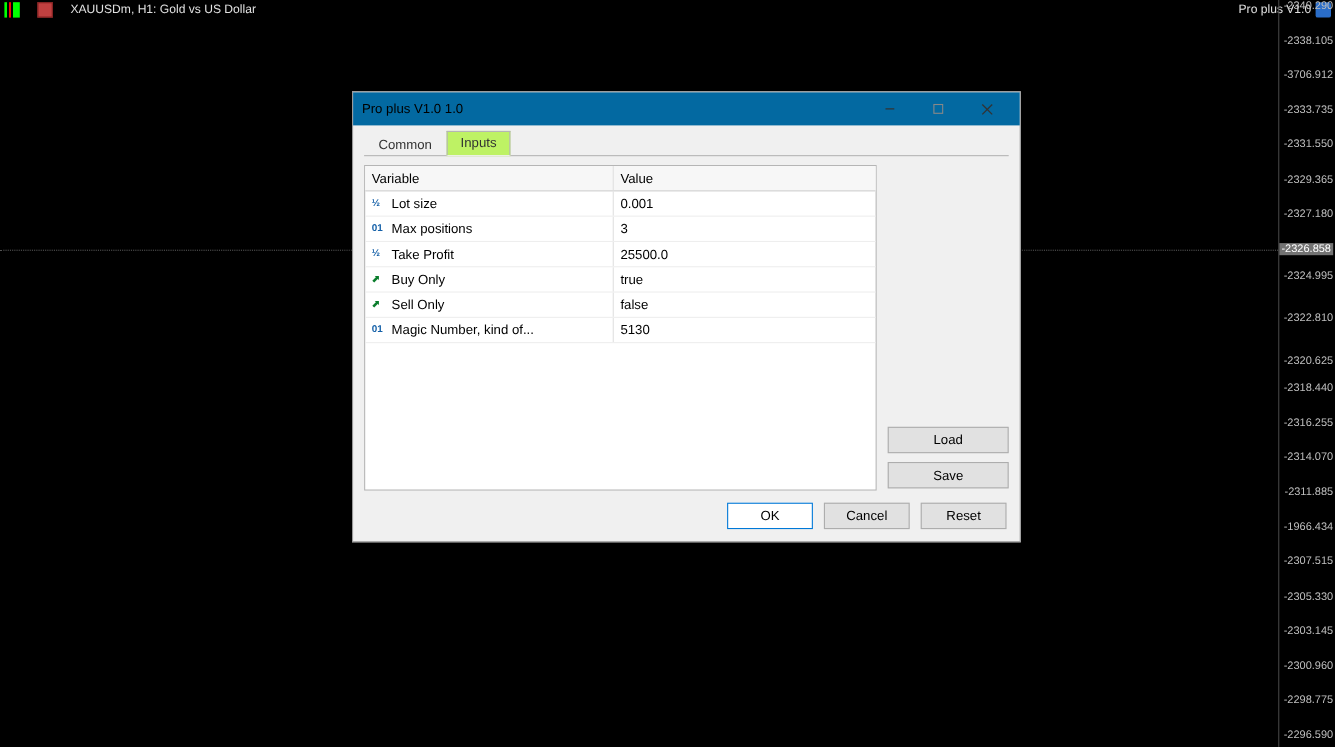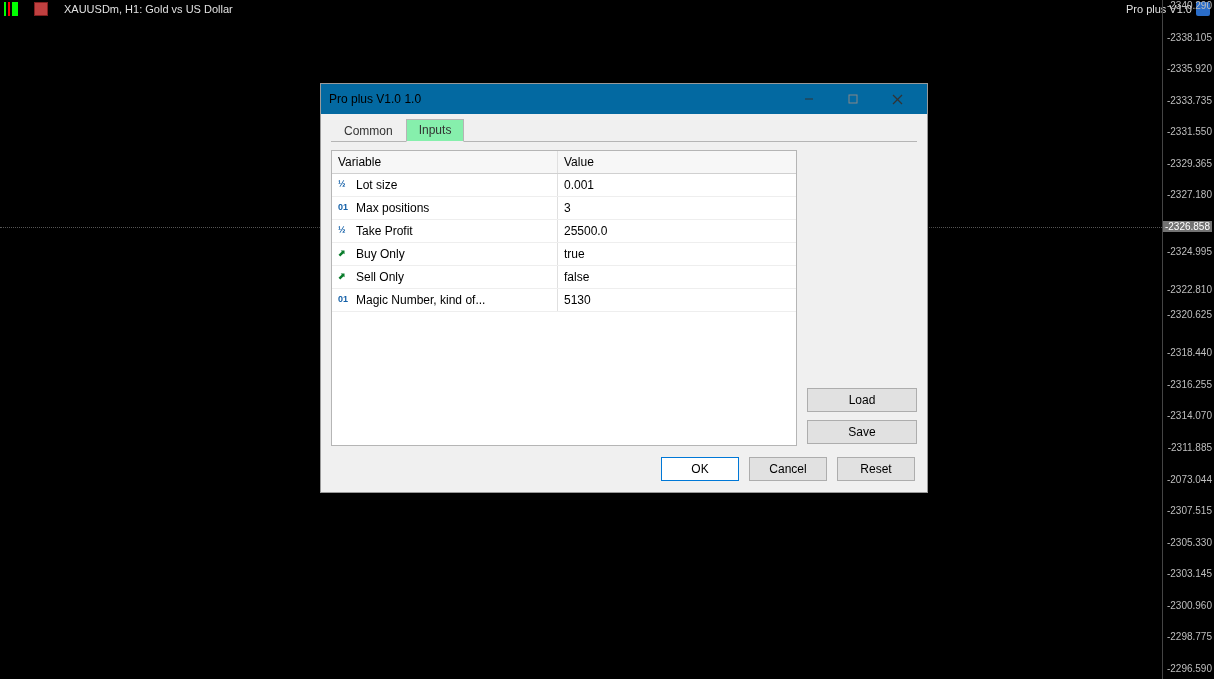--- a/index.html
+++ b/index.html
@@ -51,21 +51,21 @@
   .sysbtn { width:44px; height:28px; display:flex; align-items:center; justify-content:center; font-size:11px; color:#333; }
 
   .dlg-body { flex:1; padding:6px 10px 0 10px; display:flex; flex-direction:column; }
 
   .tabstrip { display:flex; align-items:flex-end; height:22px; border-bottom:1px solid #b5b5b5; }
   .tab {
     padding:3px 12px 4px; font-size:12px; color:#333;
     border:1px solid transparent; border-bottom:none;
     position:relative; bottom:-1px; background:transparent;
   }
-  .tab.active { background:#86efac; border-color:#b5b5b5; border-bottom:1px solid #f0f0f0; }
+  .tab.active { background:#bef264; border-color:#b5b5b5; border-bottom:1px solid #f0f0f0; }
 
   .dlg-columns { flex:1; display:flex; gap:10px; padding-top:8px; }
 
   .var-table {
     flex:1; border:1px solid #b5b5b5; background:#fff;
     font-size:12px;
   }
   .var-header, .var-row { display:flex; }
   .var-header { background:#f7f7f7; border-bottom:1px solid #d0d0d0; }
   .col-var { width:226px; padding:4px 6px; border-right:1px solid #e0e0e0; display:flex; align-items:center; gap:4px;}
@@ -102,34 +102,34 @@
     </div>
     <div class="chart-title-right">
       <span>Pro plus V1.0</span>
       <span class="title-icon grad-icon"></span>
     </div>
   </div>
 
   <div class="price-axis">
       <div class="price-tick" style="top: 0px;">-2340.290</div>
       <div class="price-tick" style="top: 31.5714px;">-2338.105</div>
-      <div class="price-tick" style="top: 63.1429px;">-2335.920</div>
+      <div class="price-tick" style="top: 63.1429px;">-3706.912</div>
       <div class="price-tick" style="top: 94.7143px;">-2333.735</div>
       <div class="price-tick" style="top: 126.286px;">-2331.550</div>
       <div class="price-tick" style="top: 157.857px;">-2329.365</div>
       <div class="price-tick" style="top: 189.429px;">-2327.180</div>
       <div class="price-tick highlight" style="top: 221px;">-2326.858</div>
       <div class="price-tick" style="top: 246px;">-2324.995</div>
       <div class="price-tick" style="top: 284.143px;">-2322.810</div>
-      <div class="price-tick" style="top: 309px;">-2320.625</div>
+      <div class="price-tick" style="top: 323px;">-2320.625</div>
       <div class="price-tick" style="top: 347.286px;">-2318.440</div>
       <div class="price-tick" style="top: 378.857px;">-2316.255</div>
       <div class="price-tick" style="top: 410.429px;">-2314.070</div>
       <div class="price-tick" style="top: 442px;">-2311.885</div>
-      <div class="price-tick" style="top: 473.571px;">-2073.044</div>
+      <div class="price-tick" style="top: 473.571px;">-1966.434</div>
       <div class="price-tick" style="top: 505.143px;">-2307.515</div>
       <div class="price-tick" style="top: 536.714px;">-2305.330</div>
       <div class="price-tick" style="top: 568.286px;">-2303.145</div>
       <div class="price-tick" style="top: 599.857px;">-2300.960</div>
       <div class="price-tick" style="top: 631.429px;">-2298.775</div>
       <div class="price-tick" style="top: 663px;">-2296.590</div>
     </div>
   <div class="candles">
       <div class="candle down" style="left: 6px;"></div>
       <div class="candle up" style="left: 20px;"></div>

